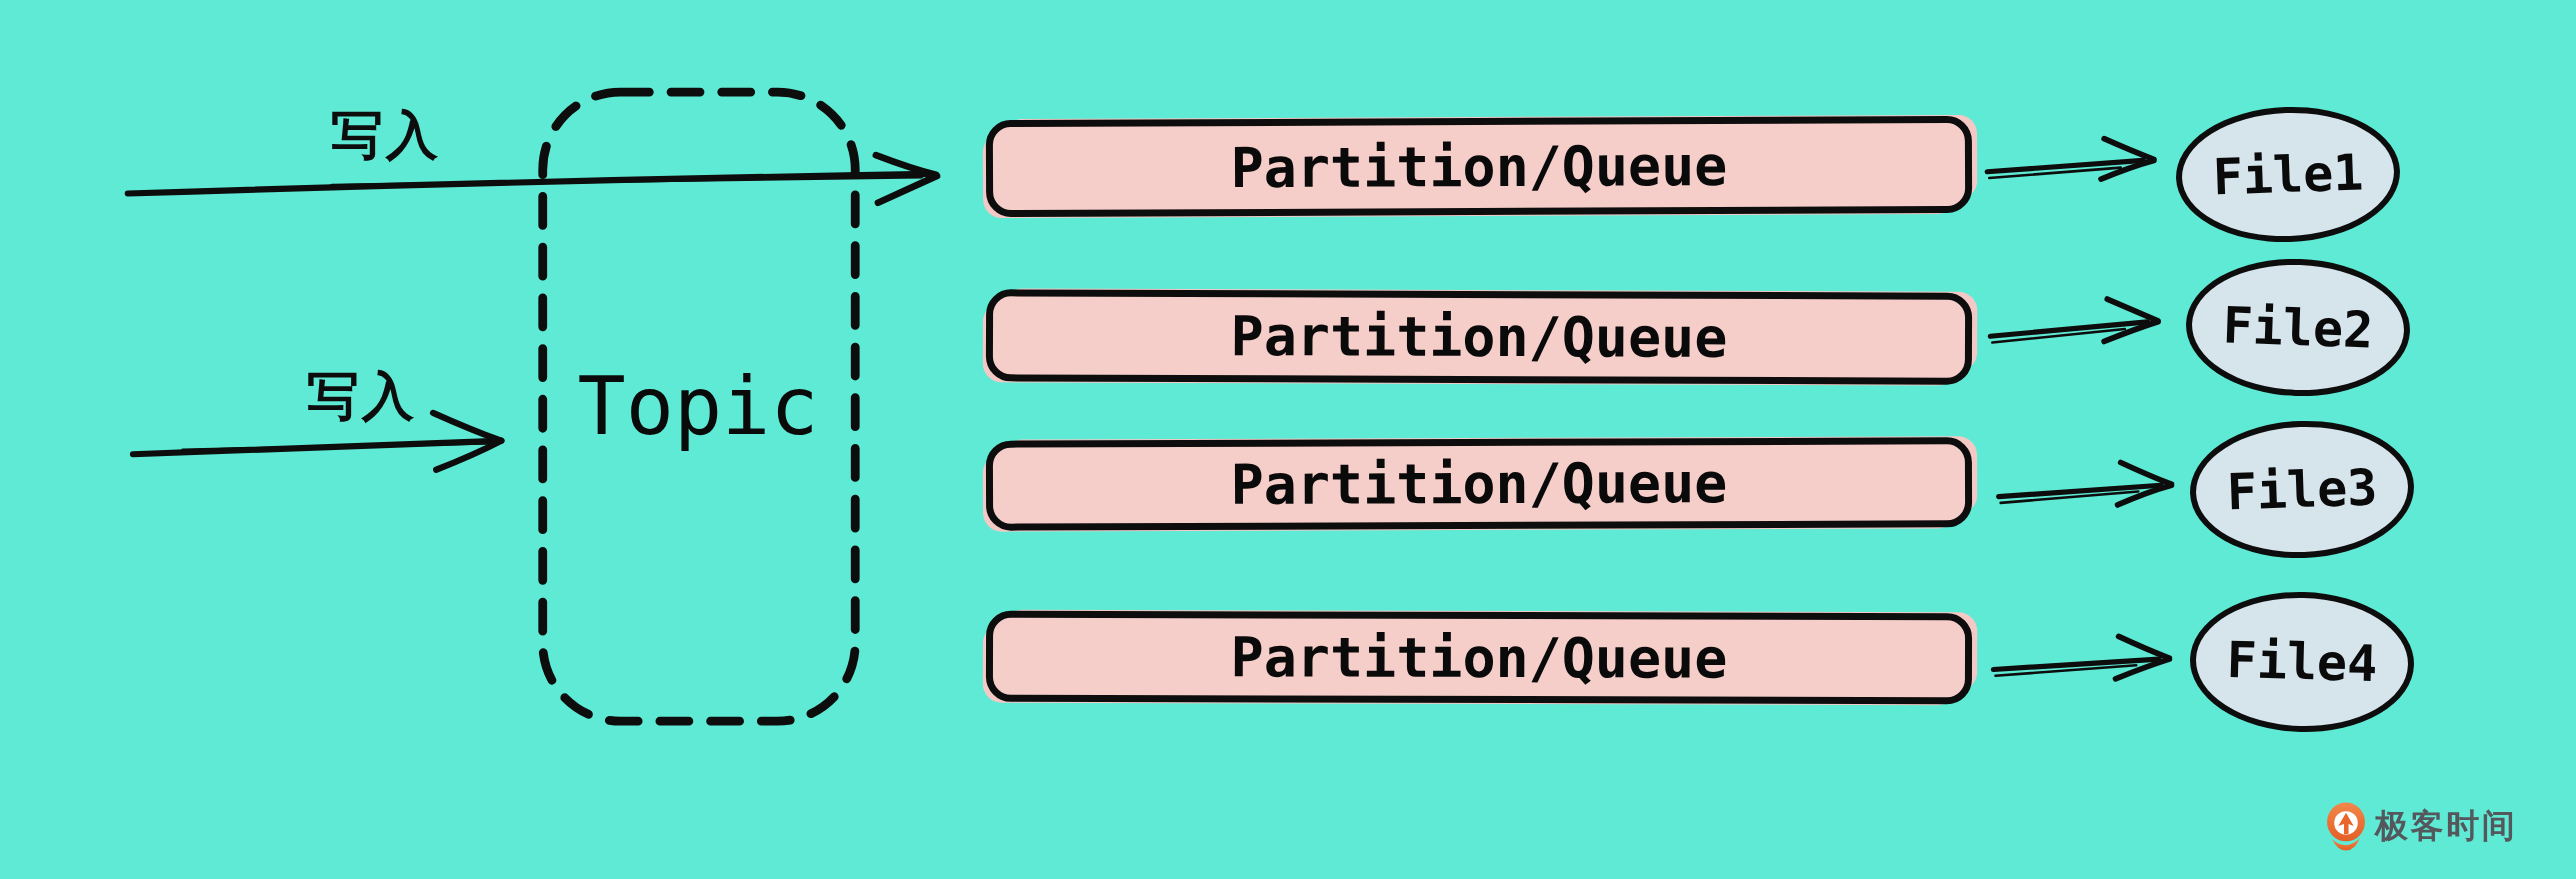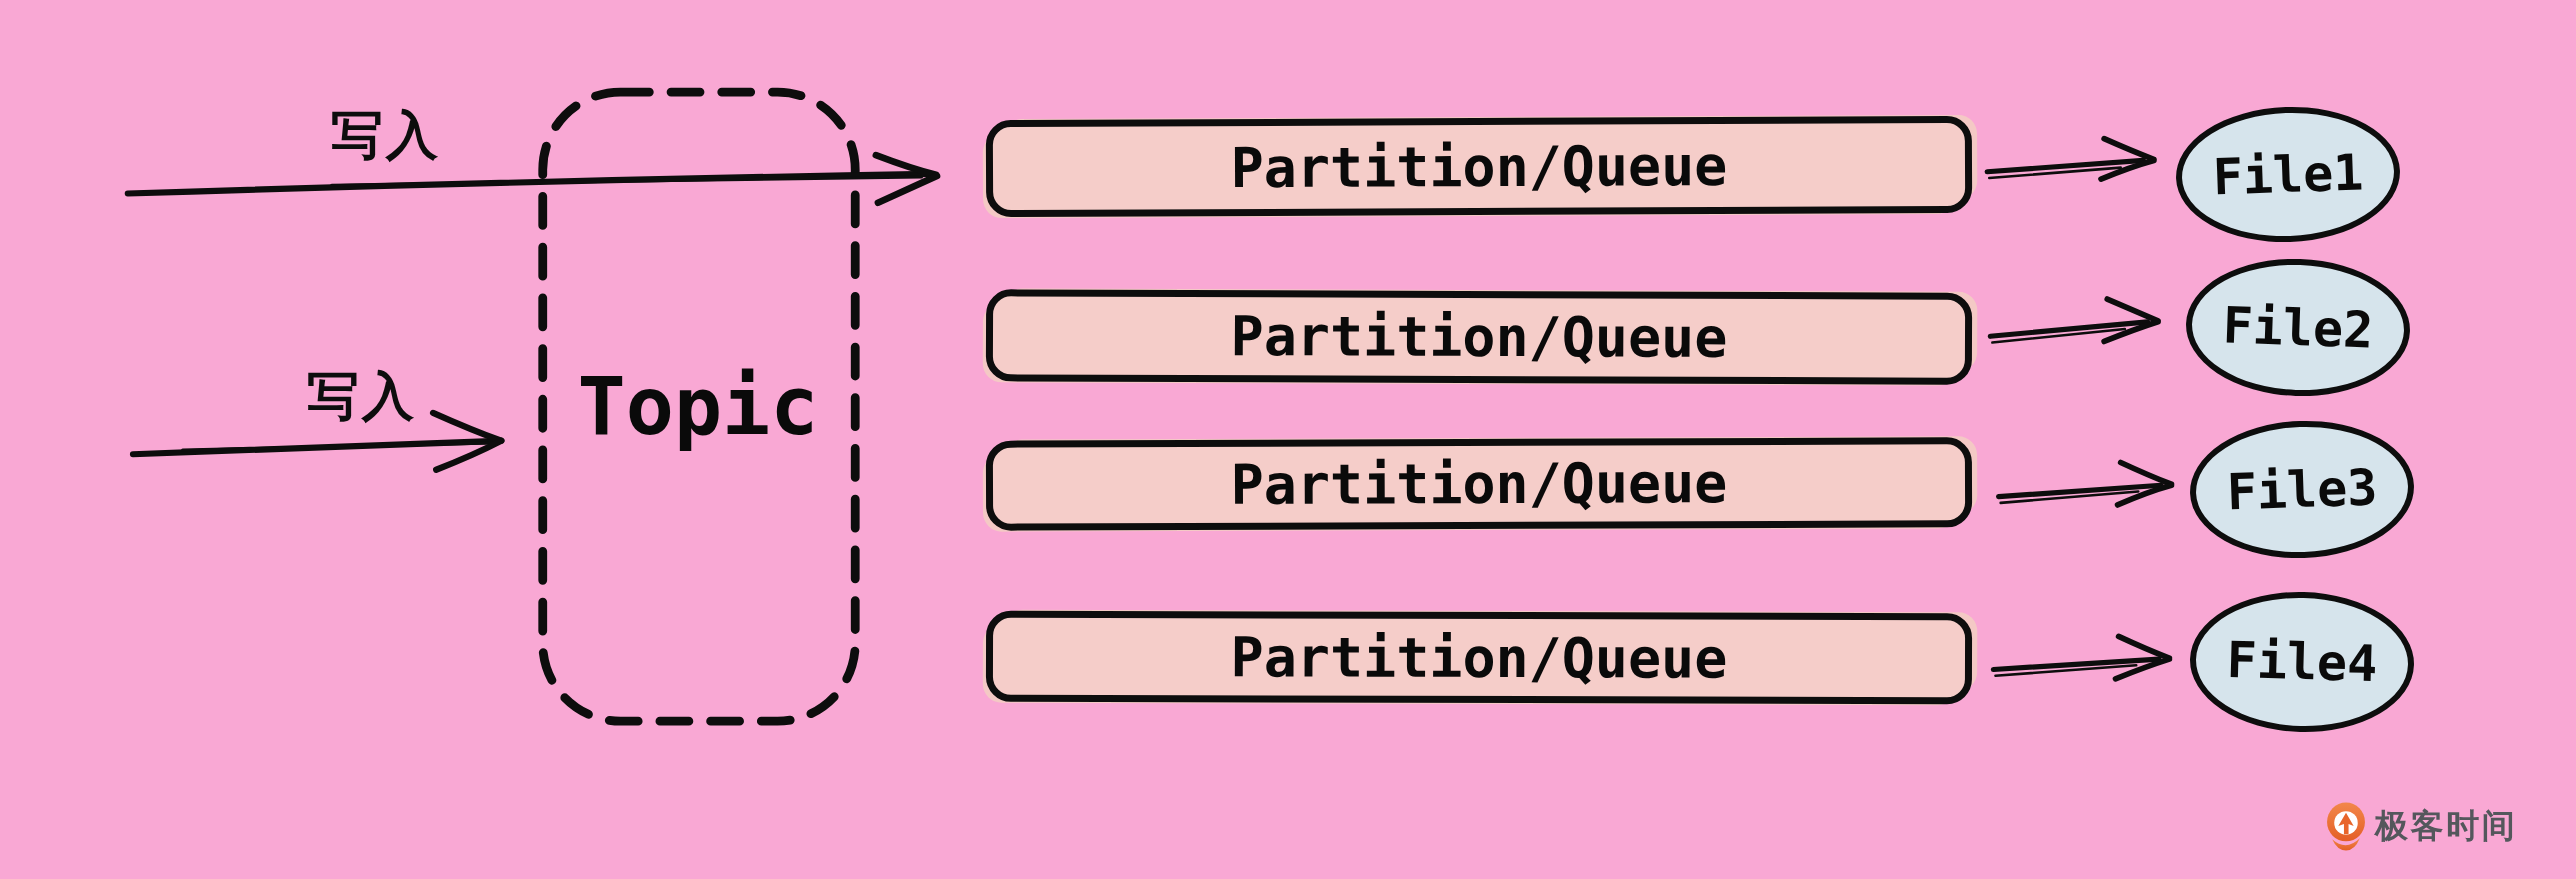--- a/index.html
+++ b/index.html
@@ -1,20 +1,20 @@
 <!DOCTYPE html>
 <html style="font-size:8.3px"><head>
 <meta charset="utf-8">
 <style>
   html, body { margin: 0; padding: 0; background: #ffffff; }
   .canvas {
     position: relative;
     width: 2576px;
     height: 879px;
-    background: #f9a8d4;
+    background: #5eead4;
     overflow: hidden;
     font-family: "DejaVu Sans", "Liberation Sans", sans-serif;
     color: #111;
   }
   svg.strokes {
     position: absolute;
     left: 0; top: 0;
     width: 2576px; height: 879px;
   }
   .write-label {
@@ -31,21 +31,21 @@
 
   .topic-label {
     position: absolute;
     left: 538px; top: 88px;
     width: 320px; height: 637px;
     display: flex;
     align-items: center;
     justify-content: center;
     font-family: "DejaVu Sans Mono", "Liberation Mono", monospace;
     font-size: 80px;
-    font-weight: 700;
+    font-weight: 400;
     color: #0a0a0a;
     pointer-events: none;
   }
 
   .partition {
     position: absolute;
     left: 986px;
     width: 986px;
     background: #f5cdc9;
     border: 7.2px solid #0d0d0d;

